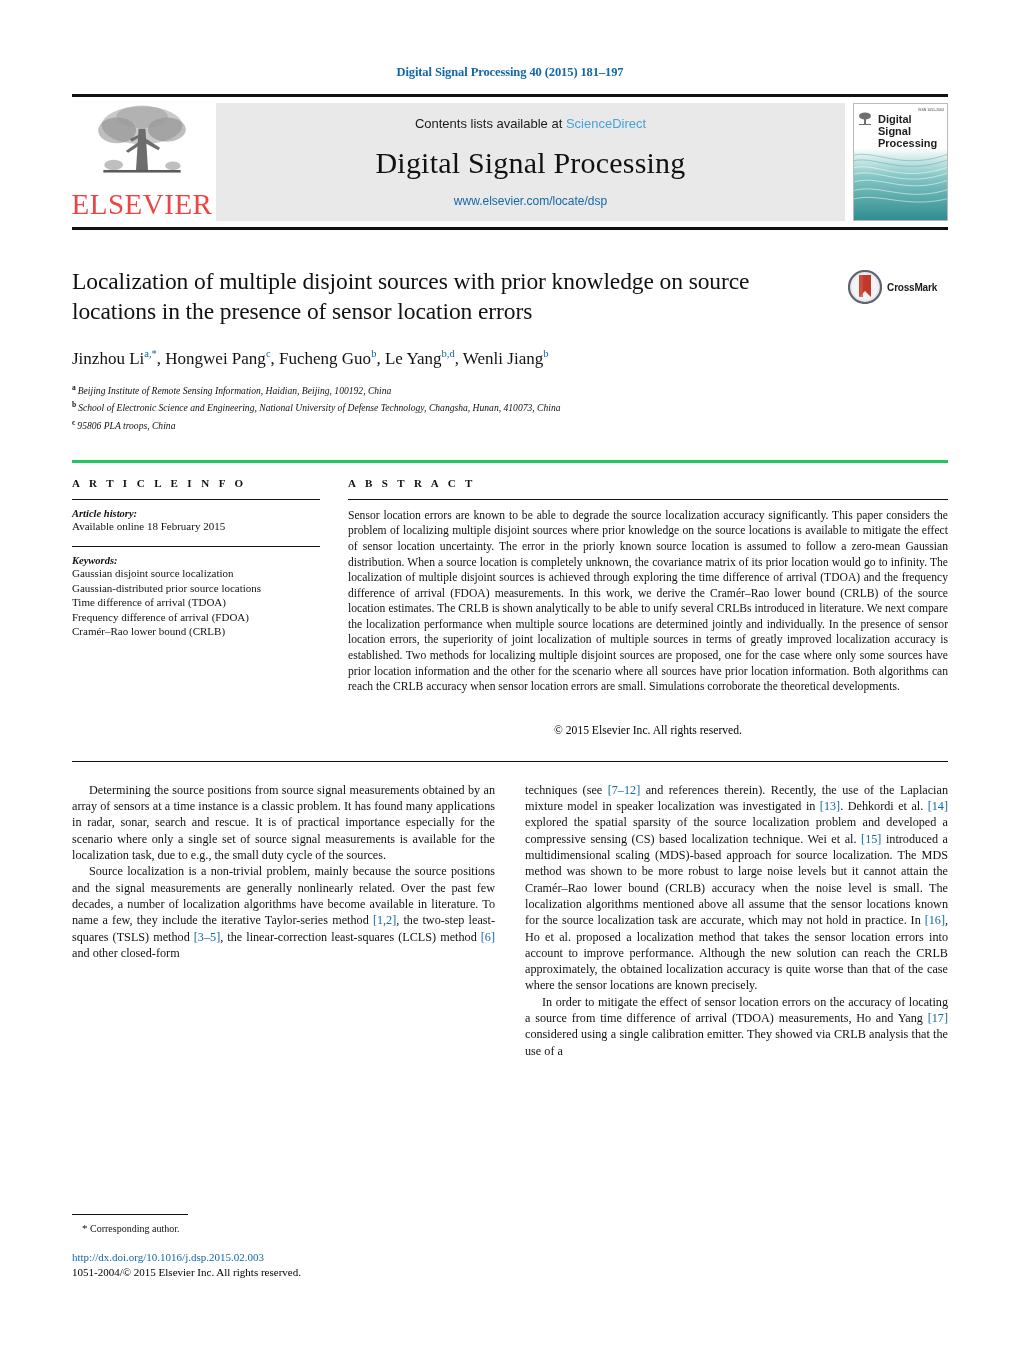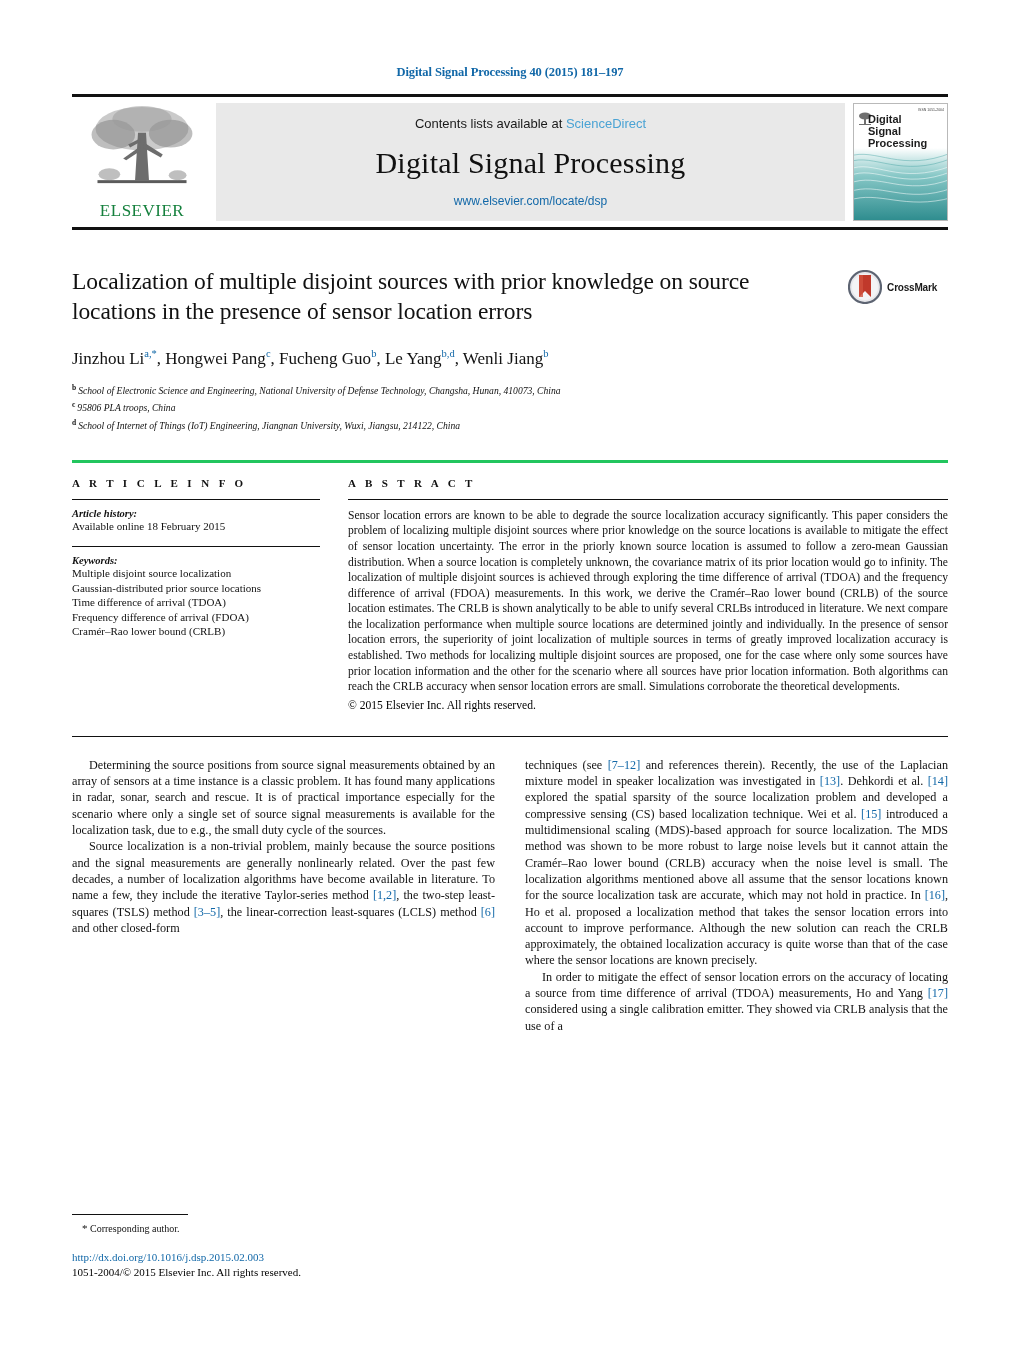--- a/index.html
+++ b/index.html
@@ -42,23 +42,23 @@
     flex: 0 0 140px;
     display: flex;
     flex-direction: column;
     align-items: center;
     justify-content: flex-end;
     padding-bottom: 2px;
   }
   .tree-svg { display:block; }
   .elsevier-word {
     font-family: "Liberation Serif", serif;
-    font-size: 17px;
+    font-size: 29px;
     letter-spacing: 0.5px;
-    color: #15803d;
+    color: #ef4444;
     font-weight: normal;
     line-height: 1;
     margin-top: 8px;
   }
   .banner {
     flex: 1 1 auto;
     background: #e9e9e9;
     margin: 0 8px 0 4px;
     display: flex;
     flex-direction: column;
@@ -88,21 +88,21 @@
   .cover-thumb {
     flex: 0 0 95px;
     width: 95px;
     border: 1px solid #b9b9b9;
     position: relative;
     overflow: hidden;
     background: linear-gradient(180deg,#ffffff 0%,#ffffff 30%,#7ec4c4 55%,#2f8d8f 100%);
   }
   .cover-thumb .cov-title {
     position: absolute;
-    left: 14px; top: 9px;
+    left: 24px; top: 9px;
     font-family: "Liberation Sans", sans-serif;
     font-weight: bold;
     font-size: 11px;
     line-height: 12px;
     color: #1d1d1d;
   }
   .cover-thumb .cov-elsevier {
     position:absolute; left:4px; top:7px; width:14px; height:16px;
   }
   .cover-thumb .cov-code {
@@ -208,23 +208,23 @@
 
   .abstract-body {
     font-family: "Liberation Serif", serif;
     font-size: 11.6px;
     line-height: 15.6px;
     text-align: justify;
     color: #111;
     hyphens: none;
   }
   .copyright {
-    text-align: left;
+    text-align: center;
     font-size: 11.6px;
-    margin-top: 4px;
+    margin-top: 29px;
     font-family: "Liberation Serif", serif;
   }
 
   
   .body-rule {
     margin: 24px 72px 0 72px;
     border-top: 1px solid #111;
   }
   .body-cols {
     margin: 20px 72px 0 72px;
@@ -365,36 +365,36 @@
           <path d="M11 5 H15 V27 L11 27 Z" fill="#d0513f" opacity="0.8"></path>
         </svg>
         <span class="cm-word">CrossMark</span>
       </div>
     </div>
   </div>
 
   <div class="authors">Jinzhou Li<sup>a,*</sup>, Hongwei Pang<sup>c</sup>, Fucheng Guo<sup>b</sup>, Le Yang<sup>b,d</sup>, Wenli Jiang<sup>b</sup></div>
 
   <div class="affiliations">
+    <div class="row"><sup>a</sup><span>Beijing Institute of Remote Sensing Information, Haidian, Beijing, 100192, China</span></div>
     <div class="row"><sup>b</sup><span>School of Electronic Science and Engineering, National University of Defense Technology, Changsha, Hunan, 410073, China</span></div>
     <div class="row"><sup>c</sup><span>95806 PLA troops, China</span></div>
-    <div class="row"><sup>d</sup><span>School of Internet of Things (IoT) Engineering, Jiangnan University, Wuxi, Jiangsu, 214122, China</span></div>
   </div>
 
   <div class="info-abstract">
     <div class="col-info">
       <div class="section-label">A R T I C L E   I N F O</div>
       <div class="rule-thin"></div>
       <div class="info-head">Article history:</div>
       <div class="info-text">Available online 18 February 2015</div>
       <div class="info-gap"></div>
       <div class="rule-thin"></div>
       <div class="info-head">Keywords:</div>
       <div class="kw-list info-text">
-        <div>Multiple disjoint source localization</div>
+        <div>Gaussian disjoint source localization</div>
         <div>Gaussian-distributed prior source locations</div>
         <div>Time difference of arrival (TDOA)</div>
         <div>Frequency difference of arrival (FDOA)</div>
         <div>Cramér–Rao lower bound (CRLB)</div>
       </div>
     </div>
 
     <div class="col-abstract">
       <div class="section-label">A B S T R A C T</div>
       <div class="rule-thin"></div>

